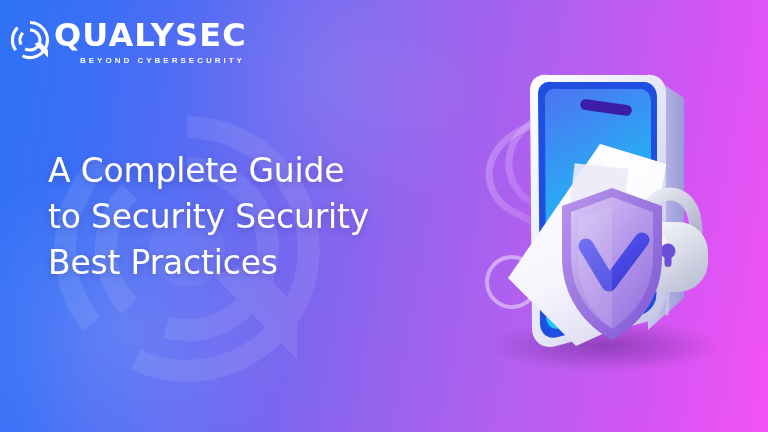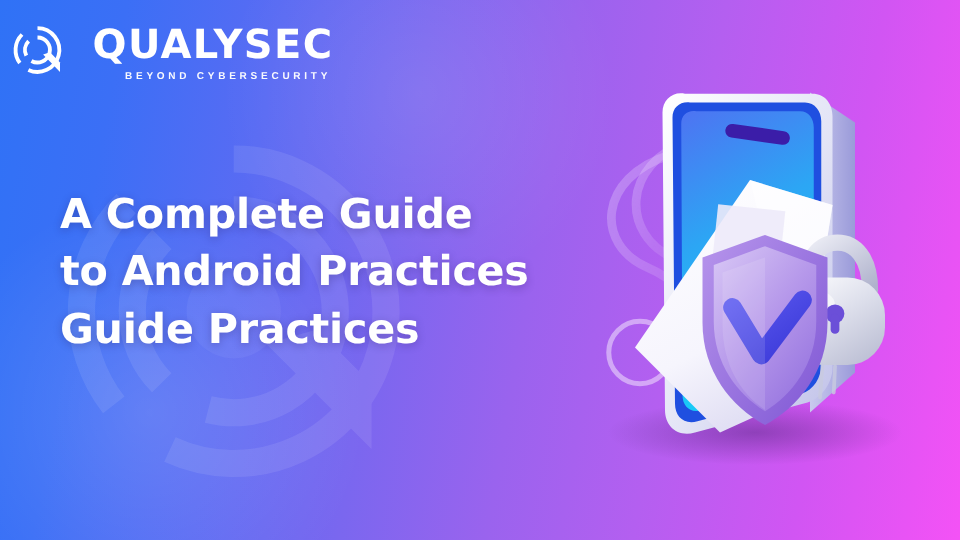--- a/index.html
+++ b/index.html
@@ -40,21 +40,20 @@
   }
   .blob-a{ left:-60px; top:150px; width:360px; height:360px; }
   .blob-b{ left:170px; top:-90px; width:330px; height:330px; opacity:.7;}
 
   
   .logo{
     position:absolute;
     left:8px; top:18px;
     display:flex; align-items:flex-start;
     height:54px;
-    gap:20px;
   }
   .logo-mark{ width:48px; height:48px; flex:0 0 48px; margin-top:-1px; }
   .logo-mark svg{ width:100%; height:100%; display:block; }
   .logo-text{ margin-left:-2px; display:flex; flex-direction:column; }
   .logo-word{
     color:#ffffff;
     font-size:32px;
     font-weight:700;
     letter-spacing:1.1px;
     line-height:34px;
@@ -73,21 +72,21 @@
     white-space:nowrap;
   }
 
   
   .headline{
     position:absolute;
     left:48px; top:148px;
     width:420px;
     color:#ffffff;
     font-size:33px;
-    font-weight:700;
+    font-weight:400;
     line-height:46px;
     letter-spacing:-0.2px;
     text-shadow:0 2px 7px rgba(40,25,90,.28);
     font-family:"DejaVu Sans", sans-serif;
   }
   .headline .ln{ display:block; }
 
   
   .illus{
     position:absolute;
@@ -126,22 +125,22 @@
       </svg>
     </div>
     <div class="logo-text">
       <div class="logo-word">QUALYSEC</div>
       <div class="logo-tag">BEYOND CYBERSECURITY</div>
     </div>
   </div>
 
   <div class="headline">
     <span class="ln">A Complete Guide</span>
-    <span class="ln">to Android Practices</span>
-    <span class="ln">Guide Practices</span>
+    <span class="ln">to Security Security</span>
+    <span class="ln">Best Practices</span>
   </div>
 
   <div class="illus">
     <svg viewBox="0 0 300 345">
       <defs>
         <linearGradient id="gScreen" x1="0" y1="0" x2="0.25" y2="1">
           <stop offset="0%" stop-color="#4E73F2"></stop>
           <stop offset="45%" stop-color="#2CA6F4"></stop>
           <stop offset="100%" stop-color="#17CDF7"></stop>
         </linearGradient>

